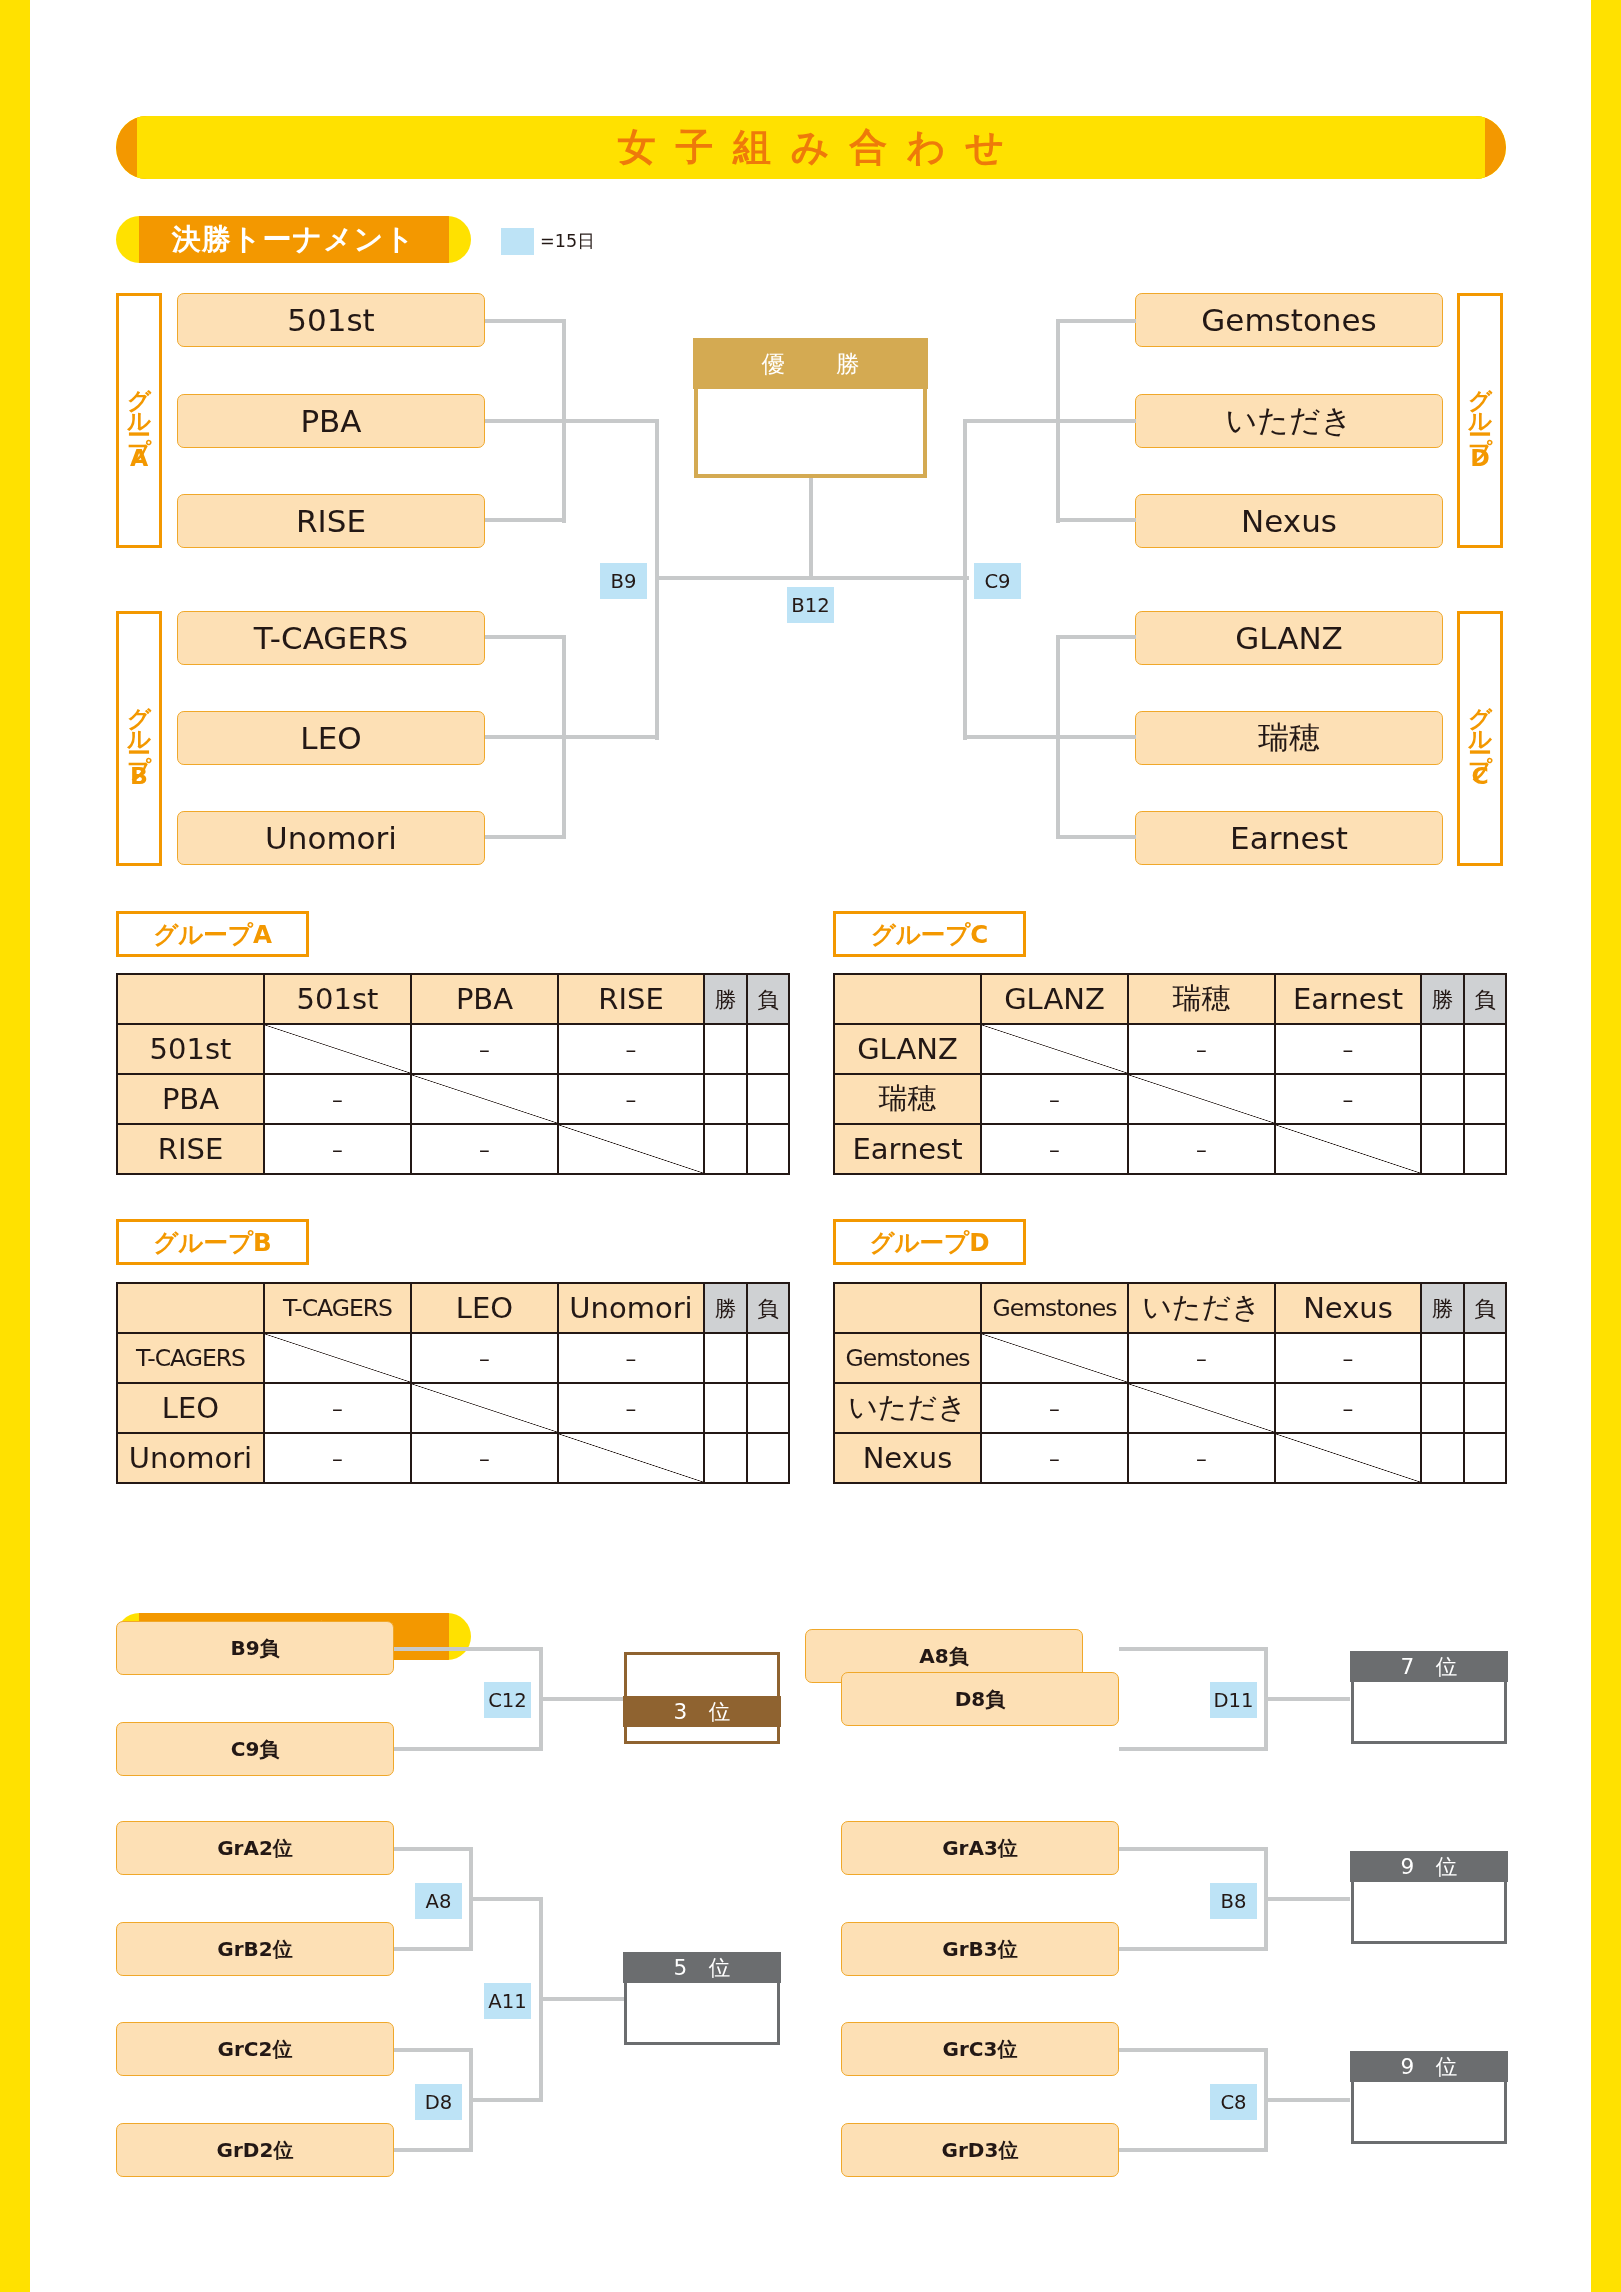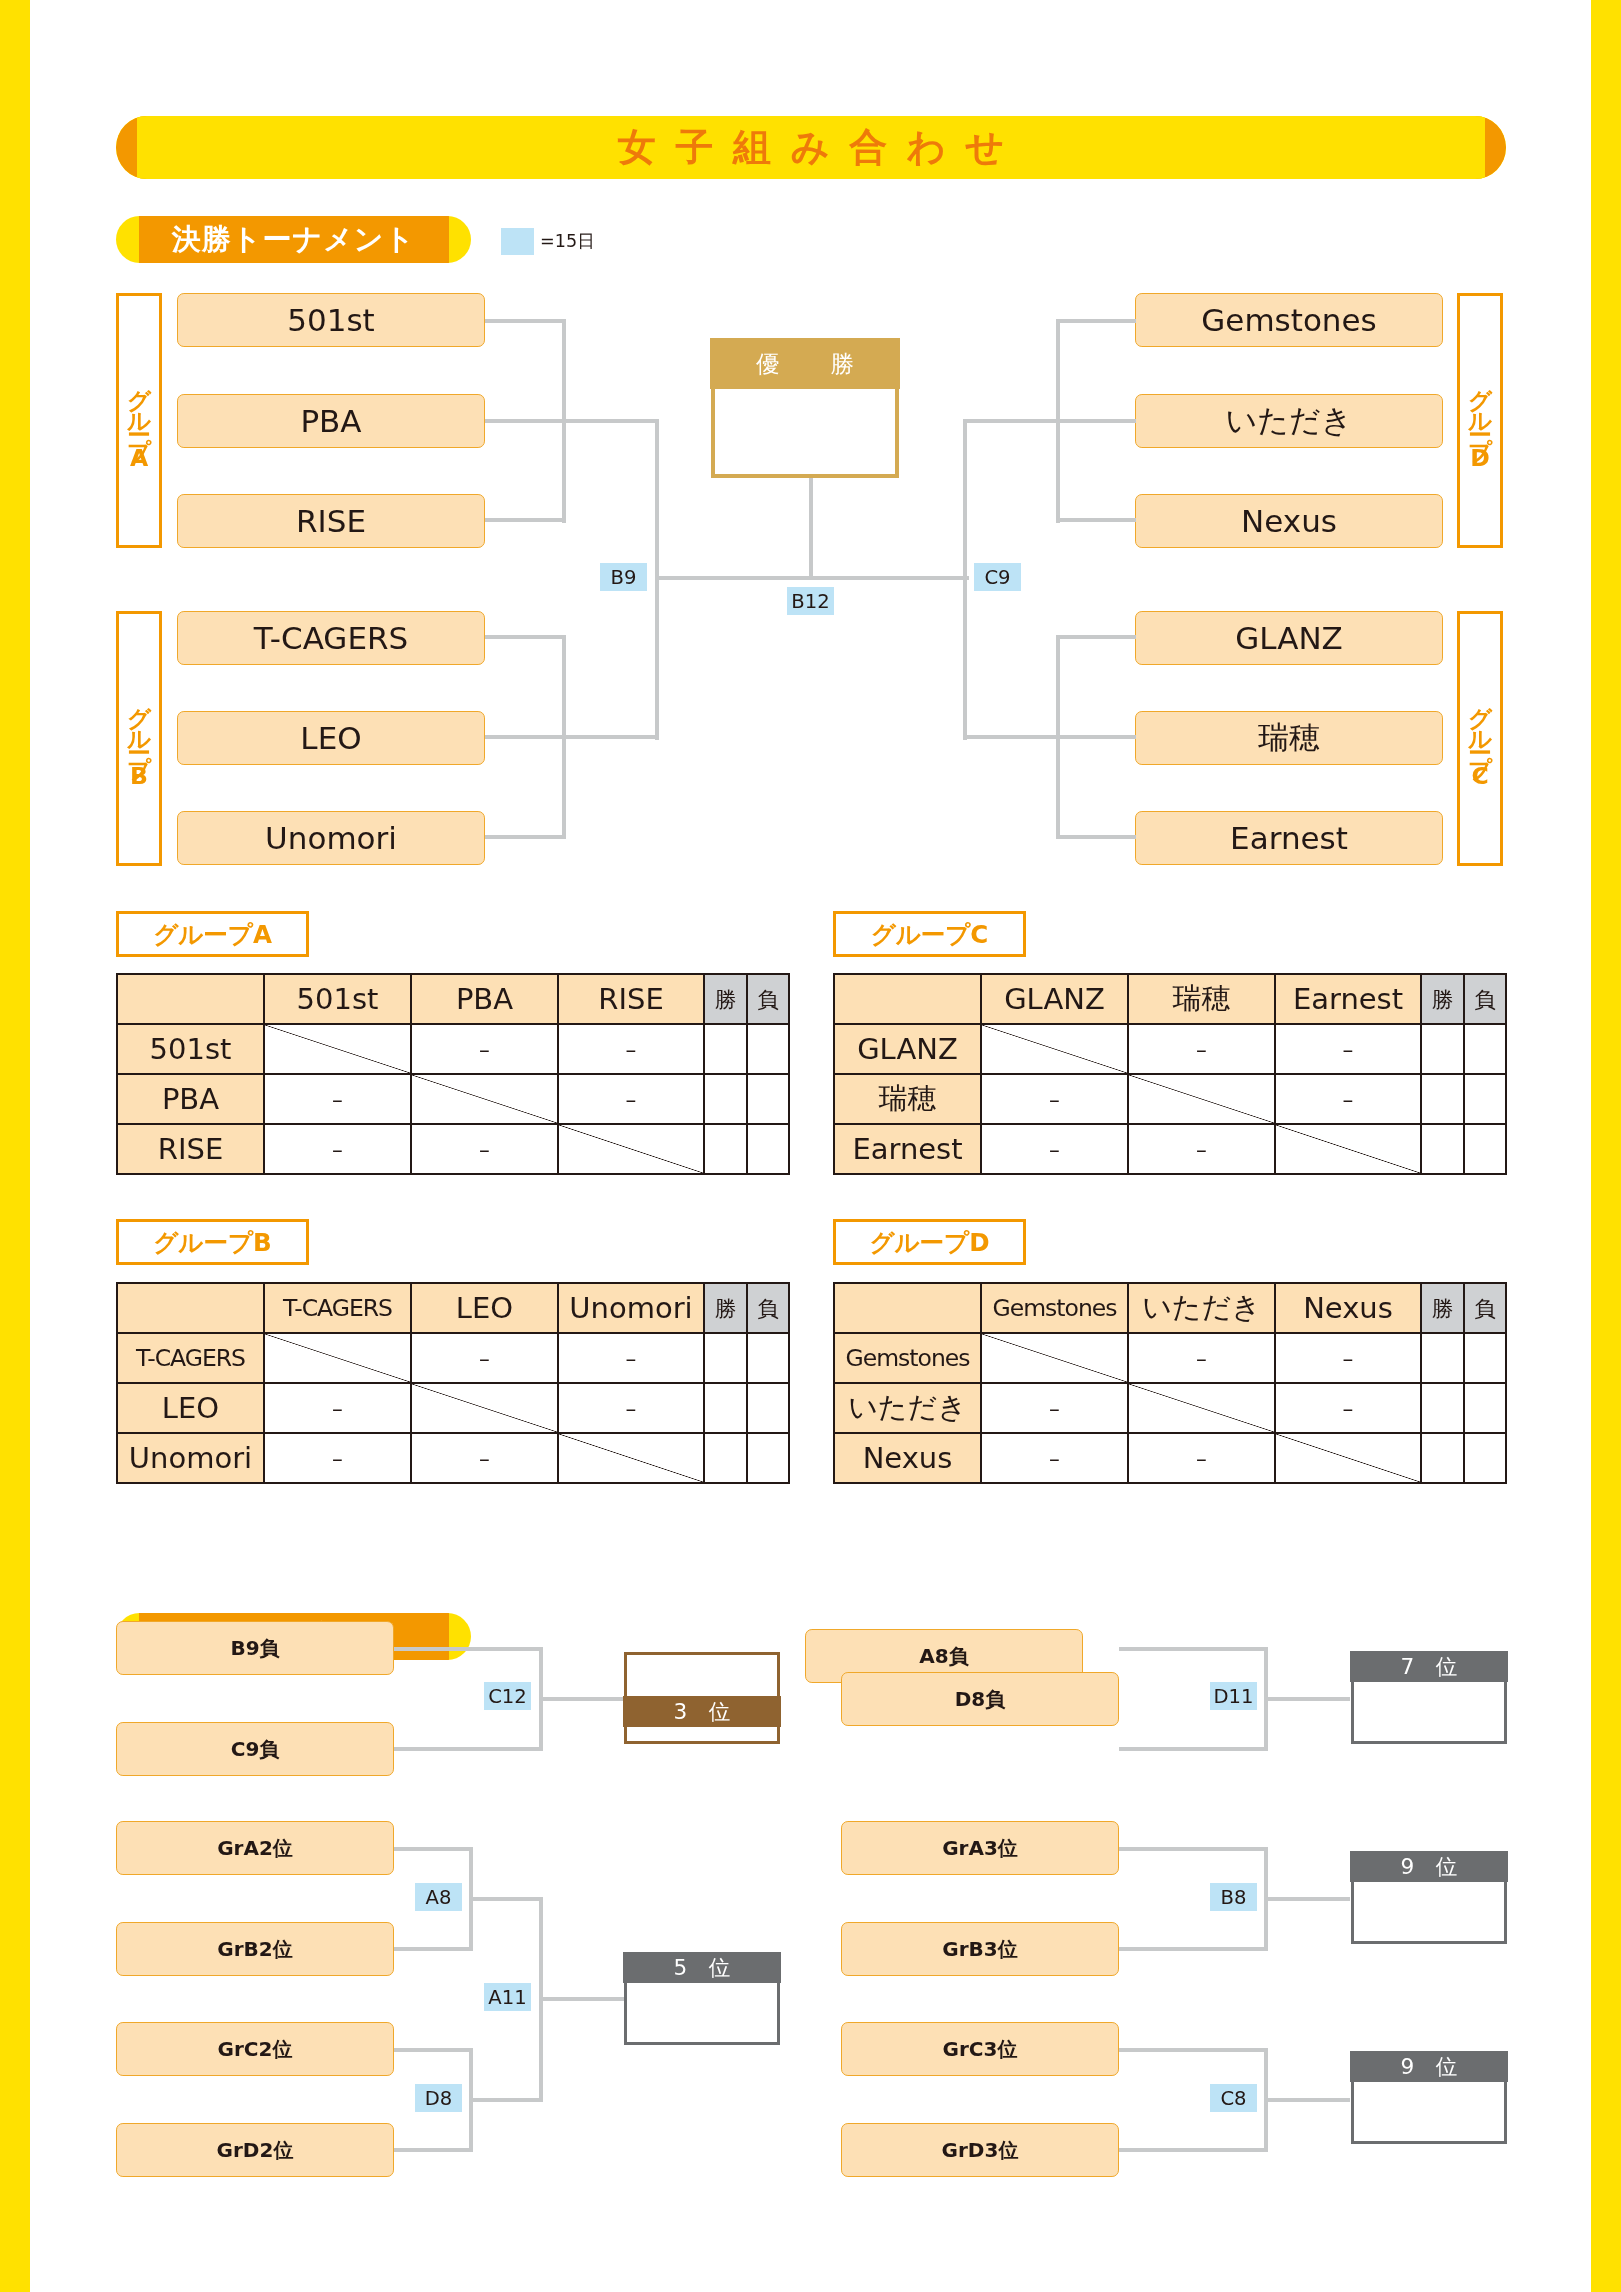--- a/index.html
+++ b/index.html
@@ -33,25 +33,25 @@
 
   
   .vgroup { width: 46px; height: 255px; border: 3.9px solid #f39800; background: #fff; display: flex; align-items: center; justify-content: center; }
   .vgroup span { writing-mode: vertical-rl; text-orientation: upright; color: #f39800; font-weight: bold; font-size: 23.5px; letter-spacing: -2px; }
 
   
   .hl { height: 3.9px; background: #c7c9ca; }
   .vl { width: 3.9px; background: #c7c9ca; }
 
   
-  .match { width: 47px; height: 28px; background: #bde3f6; display: flex; align-items: center; justify-content: center;
+  .match { width: 47px; height: 36px; background: #bde3f6; display: flex; align-items: center; justify-content: center;
            font-size: 19.6px; color: #231815; }
 
   
-  .champ { left: 694px; top: 339px; width: 188px; height: 139px; border: 4.9px solid #d4aa52; background: #fff; margin-left: 17px; }
+  .champ { left: 694px; top: 339px; width: 233px; height: 139px; border: 4.9px solid #d4aa52; background: #fff; }
   .champ .hdr { position: absolute; left: -4.9px; right: -4.9px; top: -4.9px; height: 51px; background: #d4aa52; color: #fff;
                 display: flex; align-items: center; justify-content: center; font-size: 23.5px; letter-spacing: 13.7px; padding-left: 13.7px; }
 
   
   .result { width: 156px; height: 92px; border: 3.9px solid #6b6d6f; background: #fff; }
   .result .hdr { position: absolute; left: -3.9px; right: -3.9px; top: -3.9px; height: 31px; background: #6b6d6f; color: #fff;
                  display: flex; align-items: center; justify-content: center; font-size: 21.6px; }
   .result.bronze { border-color: #8f6330; }
   .result.bronze .hdr { background: #8f6330; margin-top: 45px; }
 

